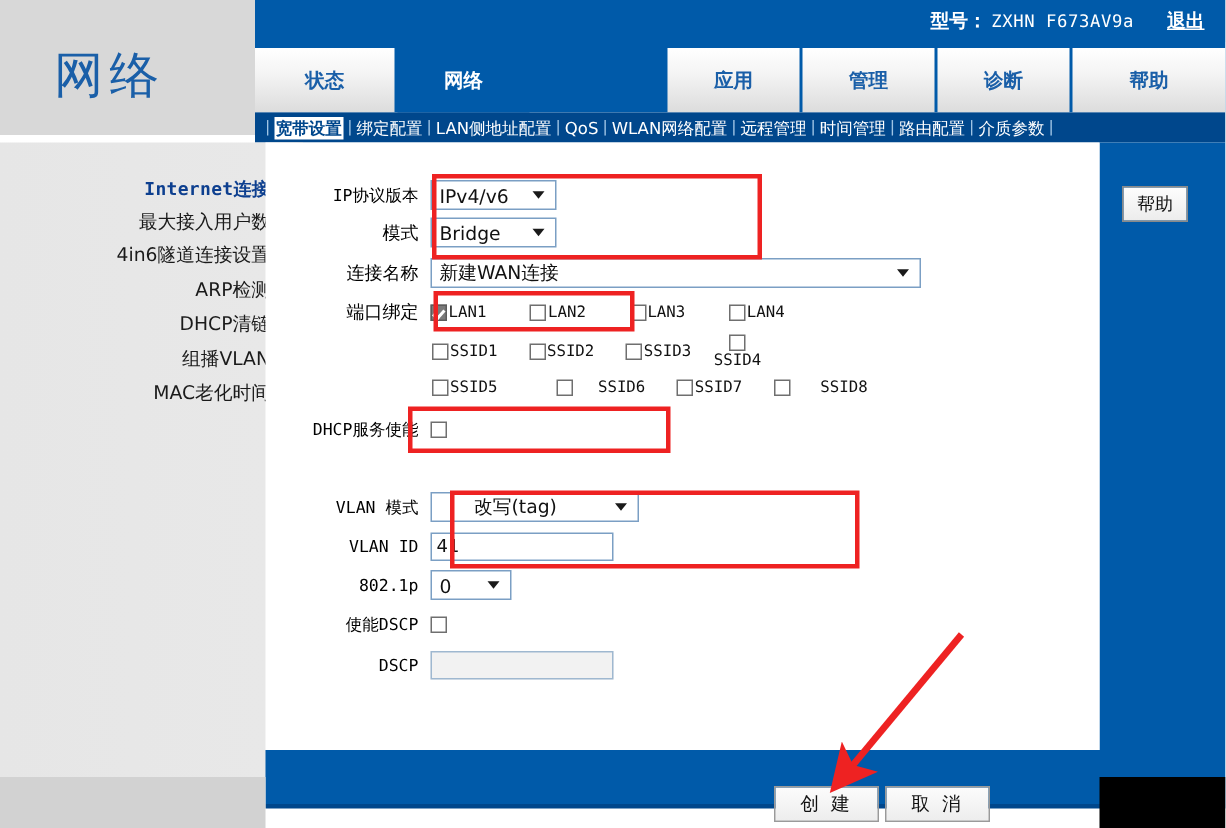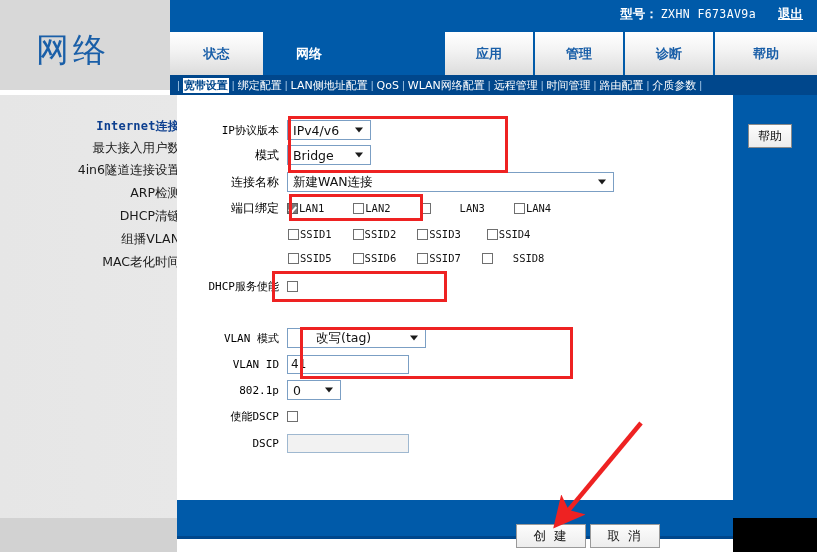--- a/index.html
+++ b/index.html
@@ -204,21 +204,21 @@
     <span class="rlabel">端口绑定</span>
     <div id="lan-group" style="display:flex;align-items:center;">
         <span class="cbwrap" style="margin-left: 0px;">
           <span class="cb checked"></span>
           <span class="cblabel">LAN1</span>
         </span>
         <span class="cbwrap" style="margin-left: 29px;">
           <span class="cb"></span>
           <span class="cblabel">LAN2</span>
         </span>
-        <span class="cbwrap" style="margin-left: 29px; gap: 28px;">
+        <span class="cbwrap" style="margin-left: 29px;">
           <span class="cb"></span>
           <span class="cblabel">LAN3</span>
         </span>
         <span class="cbwrap" style="margin-left: 29px;">
           <span class="cb"></span>
           <span class="cblabel">LAN4</span>
         </span>
       </div>
   </div>
 
@@ -230,35 +230,35 @@
           <span class="cblabel">SSID1</span>
         </span>
         <span class="cbwrap" style="margin-left: 21px;">
           <span class="cb"></span>
           <span class="cblabel">SSID2</span>
         </span>
         <span class="cbwrap" style="margin-left: 21px;">
           <span class="cb"></span>
           <span class="cblabel">SSID3</span>
         </span>
-        <span class="cbwrap" style="margin-left: 26px;">
+        <span class="cbwrap" style="margin-left: 14px; flex-direction: column;">
           <span class="cb"></span>
           <span class="cblabel">SSID4</span>
         </span>
       </div>
   </div>
 
   <div class="row" style="left:2px;top:152px;">
     <span class="rlabel"></span>
     <div id="ssid2-group" style="display: flex; align-items: center; margin-left: 1px;">
         <span class="cbwrap" style="margin-left: 0px;">
           <span class="cb"></span>
           <span class="cblabel">SSID5</span>
         </span>
-        <span class="cbwrap" style="margin-left: 21px;">
+        <span class="cbwrap" style="margin-left: 39px; gap: 16px;">
           <span class="cb"></span>
           <span class="cblabel">SSID6</span>
         </span>
         <span class="cbwrap" style="margin-left: 21px;">
           <span class="cb"></span>
           <span class="cblabel">SSID7</span>
         </span>
         <span class="cbwrap" style="margin-left: 21px; gap: 19px;">
           <span class="cb"></span>
           <span class="cblabel">SSID8</span>

